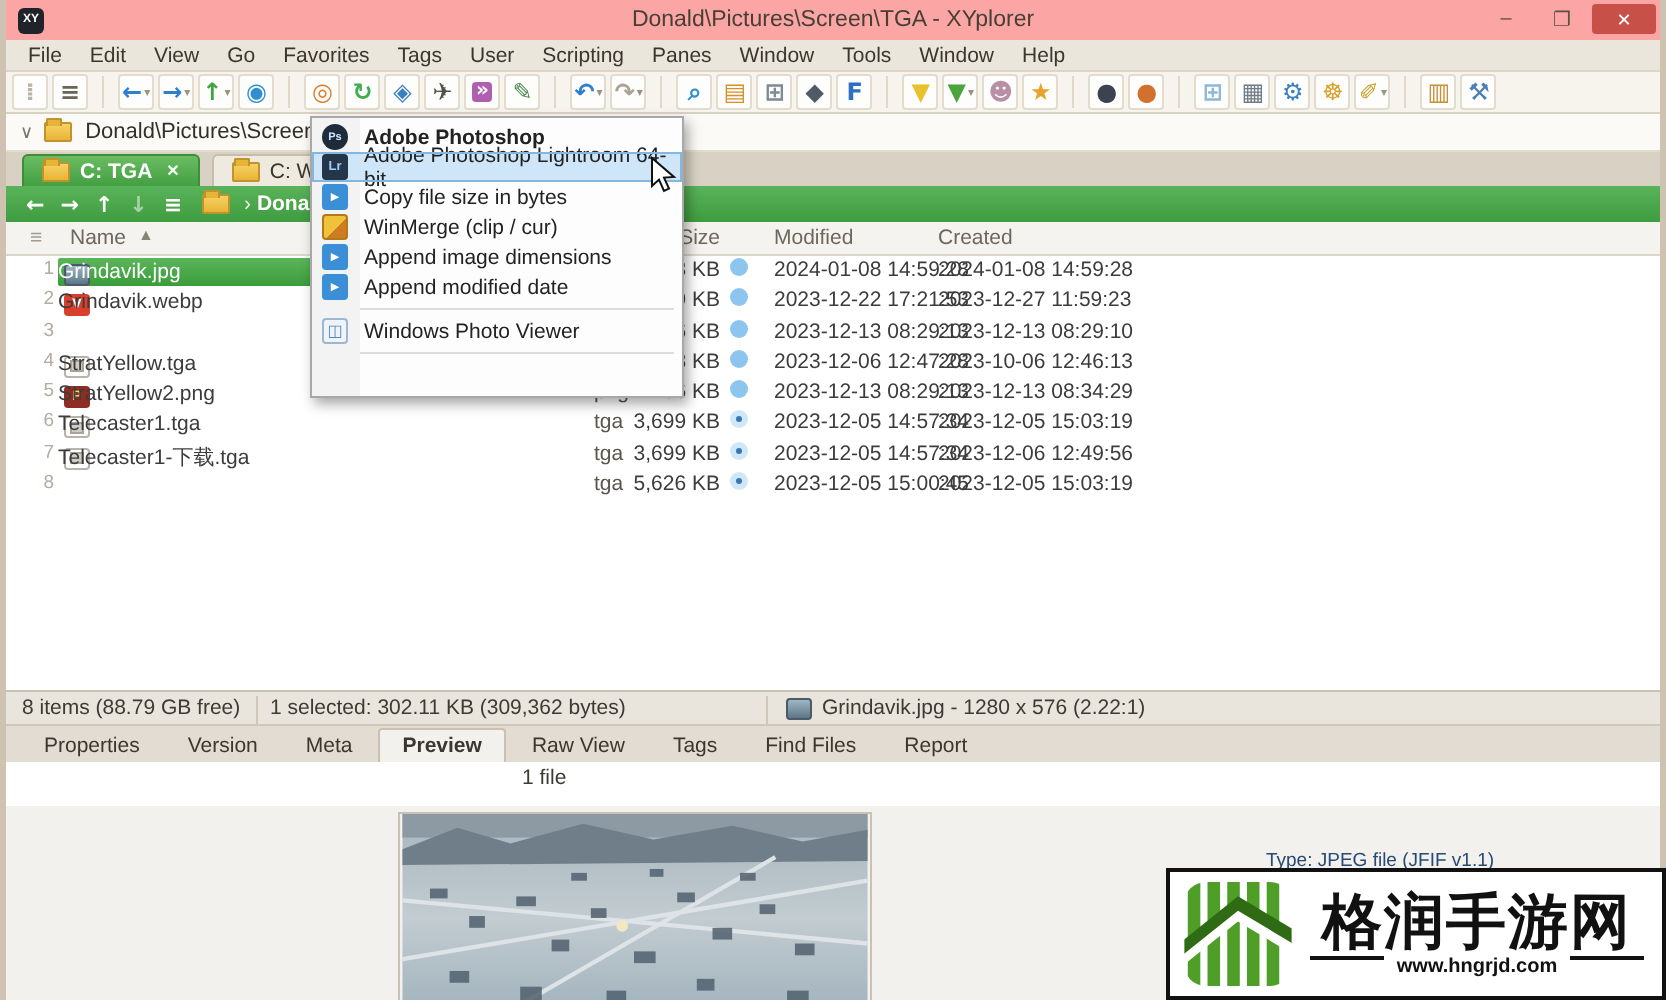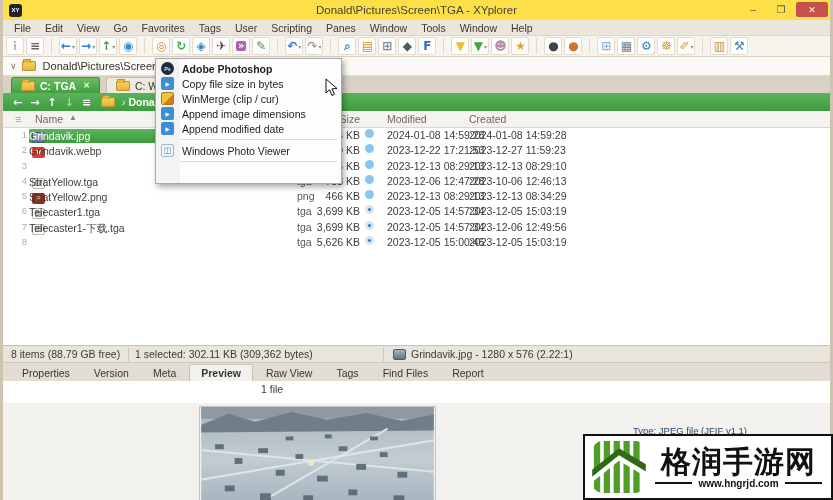--- a/index.html
+++ b/index.html
@@ -1,21 +1,21 @@
 <!DOCTYPE html>
 <html><head>
 <meta charset="utf-8">
 <style>
   html,body{margin:0;padding:0;background:#9a9a9a;}
   *{box-sizing:border-box;font-family:"Liberation Sans",sans-serif;}
   #screen{position:relative;width:833px;height:500px;background:#cec2b0;overflow:hidden;}
   #win{position:absolute;left:3px;top:0;right:3px;bottom:8px;background:#fff;}
 
   
-  .titlebar{position:absolute;left:0;top:0;width:100%;height:20px;background:#fde047;display:flex;align-items:center;}
+  .titlebar{position:absolute;left:0;top:0;width:100%;height:20px;background:#fca5a5;display:flex;align-items:center;}
   .appicon{width:13px;height:13px;margin-left:6px;background:#20242a;border-radius:3px;color:#fff;font-size:6px;display:flex;align-items:center;justify-content:center;font-weight:bold;}
   .title{position:absolute;left:0;right:0;text-align:center;font-size:11.5px;color:#464034;}
   .wctrl{position:absolute;right:2px;top:2px;display:flex;gap:2px;}
   .wbtn{width:26px;height:15px;display:flex;align-items:center;justify-content:center;font-size:10px;color:#5a5248;}
   .wbtn.close{background:#c75048;color:#fff;width:32px;border-radius:2px;font-size:9px;}
 
   
   .menubar{position:absolute;left:0;top:20px;width:100%;height:16px;background:#ebe6dc;display:flex;align-items:center;padding-left:4px;border-bottom:1px solid #ddd6c8;}
   .mitem{font-size:10.5px;color:#3b372f;padding:0 7px;cursor:default;}
 
@@ -117,21 +117,21 @@
   .csep{height:1px;background:#dcdcdc;margin:3px 4px;}
 
   
   .cursor{position:absolute;left:322px;top:78px;z-index:60;}
 
   
   .wm{position:absolute;left:583px;top:434px;width:250px;height:66px;background:#fff;border:2px solid #111;display:flex;align-items:center;z-index:70;}
   .wmlogo{margin-left:7px;flex:0 0 auto;}
   .wmright{flex:1;display:flex;flex-direction:column;align-items:center;}
   .wmtitle{font-size:30px;font-weight:bold;color:#111;line-height:32px;letter-spacing:1px;}
-  .wmurl{display:flex;align-items:center;gap:6px;width:90%;color:#111;}
+  .wmurl{display:flex;align-items:flex-start;gap:6px;width:90%;color:#111;}
   .wmurl .line{flex:1;height:2px;background:#111;}
   .wmurl .u{font-size:10px;font-weight:bold;}
 </style>
 </head>
 <body>
 
 <div id="screen">
   <div id="win">
 
     <div class="titlebar">
@@ -471,20 +471,24 @@
         <div>Size: 1280 x 576 [2.22:1], reduced to 353 x 159 (28%)</div>
         <div>Colors: 16M RGB (24-bit)</div>
       </div>
     </div>
 
     <div class="ctxmenu">
         <div class="citem b">
           <span class="cicon ci-photoshop">Ps</span>
           <span class="clabel">Adobe Photoshop</span>
         </div>
+        <div class="citem hl">
+          <span class="cicon ci-lightroom">Lr</span>
+          <span class="clabel">Adobe Photoshop Lightroom 64-bit</span>
+        </div>
         <div class="citem">
           <span class="cicon ci-script">▶</span>
           <span class="clabel">Copy file size in bytes</span>
         </div>
         <div class="citem">
           <span class="cicon ci-winmerge"></span>
           <span class="clabel">WinMerge (clip / cur)</span>
         </div>
         <div class="citem">
           <span class="cicon ci-script">▶</span>

